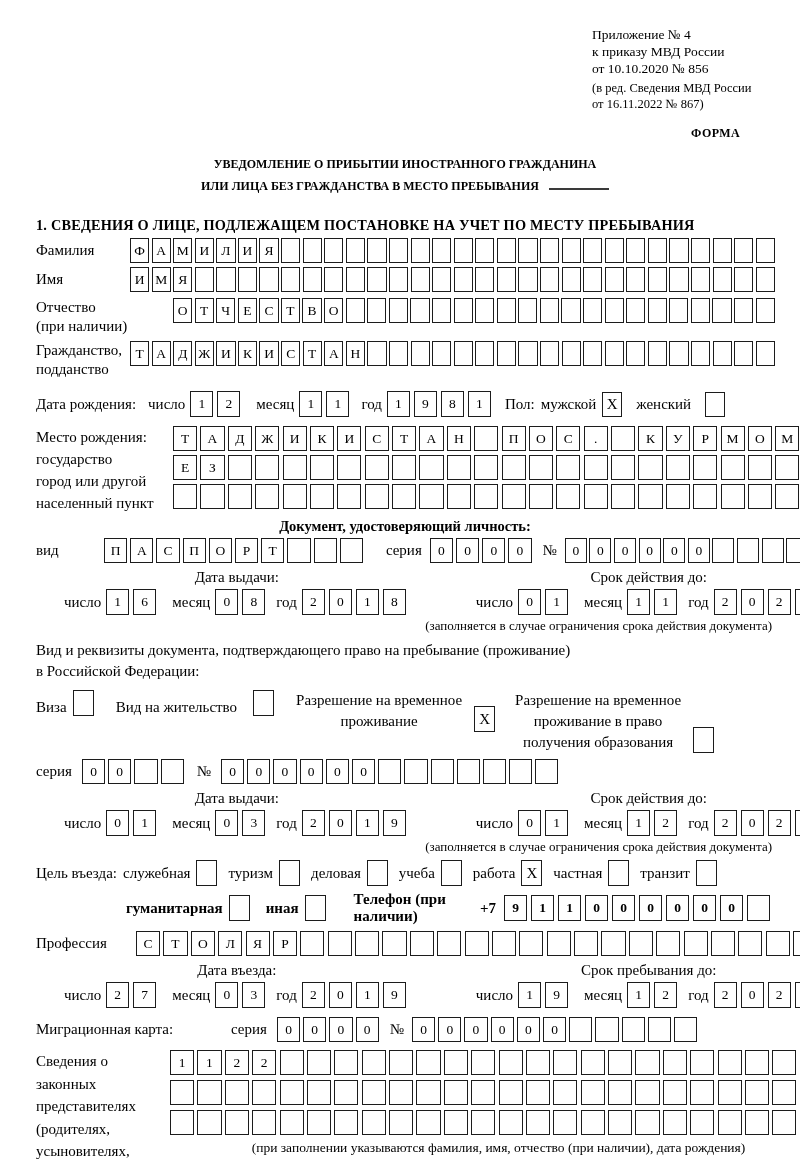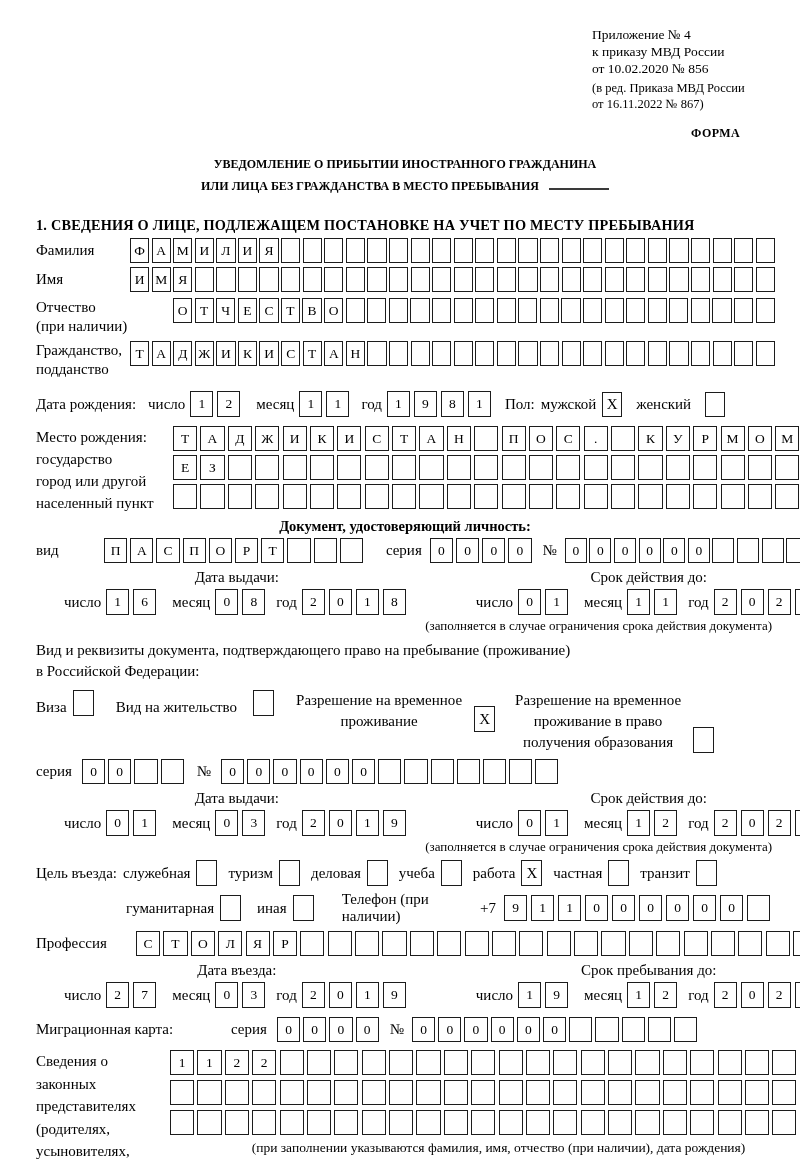--- a/index.html
+++ b/index.html
@@ -68,23 +68,23 @@
   .rep-note { font-size:13.5px; margin-top:5px; text-align:center; }
 </style>
 </head>
 <body>
 
 <div class="page">
 
   <div class="ref">
     <div>Приложение № 4</div>
     <div>к приказу МВД России</div>
-    <div>от 10.02.2020 № 856</div>
+    <div>от 10.10.2020 № 856</div>
     <div class="ref-small">
-      <div>(в ред. Приказа МВД России</div>
+      <div>(в ред. Сведения МВД России</div>
       <div>от 16.11.2022 № 867)</div>
     </div>
   </div>
   <div class="forma">ФОРМА</div>
 
   <div class="title">
     <div>УВЕДОМЛЕНИЕ О ПРИБЫТИИ ИНОСТРАННОГО ГРАЖДАНИНА</div>
     <div><span>ИЛИ ЛИЦА БЕЗ ГРАЖДАНСТВА В МЕСТО ПРЕБЫВАНИЯ</span><span class="title-underline"></span></div>
   </div>
 
@@ -552,21 +552,21 @@
     <span class="plabel pgap">учеба</span>
     <span class="cbx"></span>
     <span class="plabel pgap">работа</span>
     <span class="cbx">X</span>
     <span class="plabel pgap">частная</span>
     <span class="cbx"></span>
     <span class="plabel pgap">транзит</span>
     <span class="cbx"></span>
   </div>
 
-  <div class="frow" style="margin-top:5px;">
+  <div class="frow" style="margin-top:5px;font-weight:bold;">
     <span class="plabel" style="margin-left:90px;">гуманитарная</span>
     <span class="cbx"></span>
     <span class="plabel" style="margin-left:16px;">иная</span>
     <span class="cbx"></span>
     <span style="margin-left:28px;">Телефон (при наличии)</span>
     <span style="margin-left:28px; margin-right:8px;">+7</span>
     <span class="cells dt">
         <span class="cell">9</span>
         <span class="cell">1</span>
         <span class="cell">1</span>

